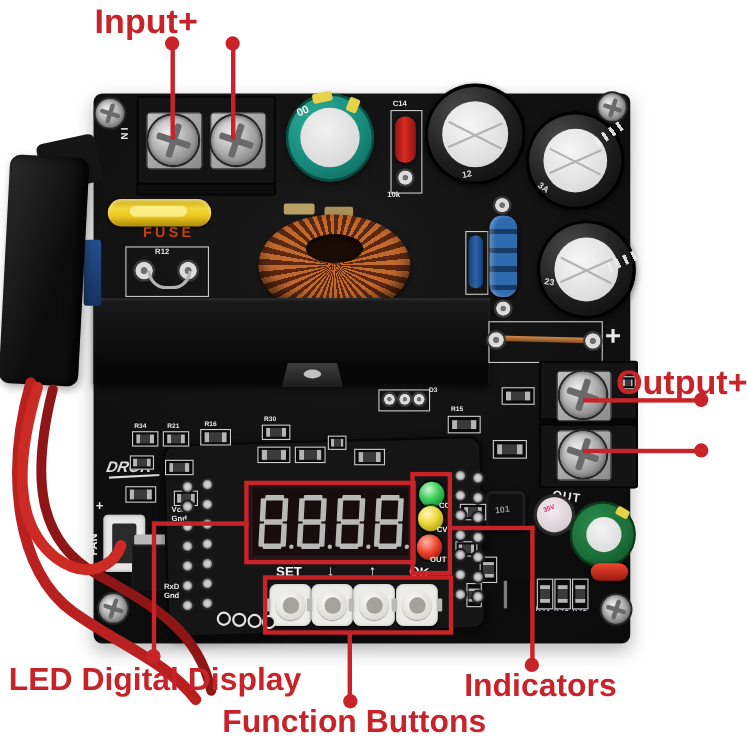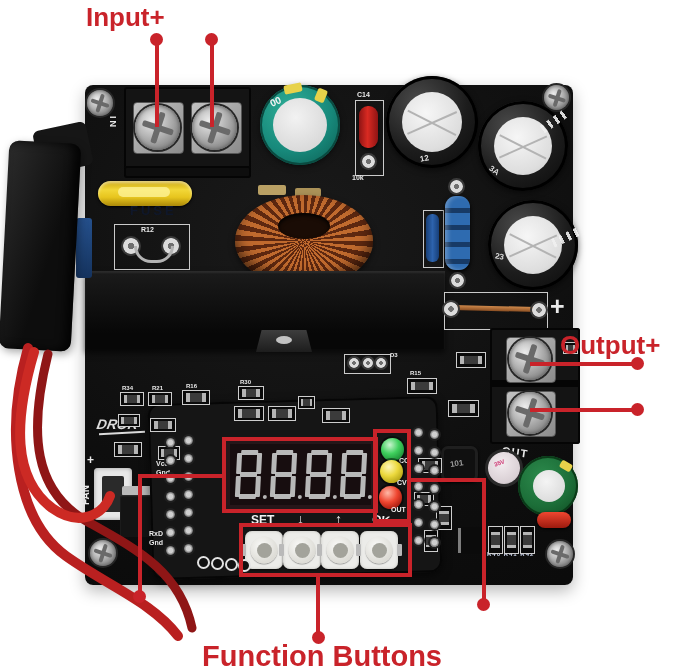--- a/index.html
+++ b/index.html
@@ -1,20 +1,20 @@
 <!DOCTYPE html>
 <html><head>
 <meta charset="utf-8">
 <style>
   :root{ --red:#c9232a; }
   html,body{margin:0;padding:0;background:#fff;}
   #stage{position:relative;width:679px;height:669px;background:#ffffff;overflow:hidden;
          font-family:"Liberation Sans",sans-serif;}
   
-  .ann{position:absolute;color:var(--red);font-weight:700;font-size:26px;white-space:nowrap;}
+  .ann{position:absolute;color:var(--red);font-weight:700;font-size:31px;white-space:nowrap;}
   .ann.big{font-size:29px;}
   .aline{position:absolute;background:var(--red);}
   .adot{position:absolute;width:13px;height:13px;border-radius:50%;background:var(--red);}
   .arect{position:absolute;border:4px solid var(--red);box-sizing:border-box;}
   
   #board{position:absolute;left:85px;top:85px;width:488px;height:500px;border-radius:8px;
     background:radial-gradient(120% 100% at 45% 30%, #1a1a1a 0%, #0e0e0e 55%, #090909 100%);
     box-shadow:0 6px 16px rgba(0,0,0,.28);}
   .screw{position:absolute;border-radius:50%;
     background:radial-gradient(circle at 38% 35%, #ececec, #a2a2a2 55%, #707070 95%);
@@ -88,21 +88,21 @@
   <div class="tblock" style="left:124px;top:166px;width:127px;height:12px;background:#0e0e0e;"></div>
   <div class="plate" style="left:133px;top:102px;width:49px;height:50px;"></div>
   <div class="plate" style="left:191px;top:102px;width:49px;height:50px;"></div>
   <div class="screw" style="left:135px;top:105px;width:45px;height:45px;"></div>
   <div class="screw" style="left:192px;top:105px;width:45px;height:45px;"></div>
   <div class="silk" style="left:108px;top:116px;font-size:9px;writing-mode:vertical-rl;letter-spacing:2px;">IN</div>
 
   <div style="position:absolute;left:98px;top:181px;width:94px;height:25px;border-radius:13px;
        background:linear-gradient(180deg,#caa50e,#f2d738 35%,#e7c51e 65%,#ab8808);box-shadow:inset 0 2px 3px rgba(255,255,255,.5),0 1px 3px #000;"></div>
   <div style="position:absolute;left:118px;top:187px;width:52px;height:10px;border-radius:6px;background:rgba(255,245,160,.75);"></div>
-  <div class="silk" style="left:130px;top:203px;font-size:13px;letter-spacing:3px;color:#0f172a;">FUSE</div>
+  <div class="silk" style="left:130px;top:203px;font-size:13px;letter-spacing:3px;color:#c2410c;">FUSE</div>
 
   <div class="silkbox" style="left:114px;top:224px;width:74px;height:44px;"></div>
   <div class="eyelet" style="left:123px;top:238px;width:16px;height:16px;"></div>
   <div class="eyelet" style="left:163px;top:238px;width:16px;height:16px;"></div>
   <div style="position:absolute;left:134px;top:246px;width:34px;height:14px;border:3px solid #b3b3b3;border-top:none;border-radius:0 0 17px 17px;"></div>
   <div class="silk" style="left:141px;top:226px;font-size:7px;">R12</div>
 
   <div style="position:absolute;left:258px;top:185px;width:28px;height:10px;background:#b9a064;border-radius:2px;"></div>
   <div style="position:absolute;left:295px;top:188px;width:26px;height:9px;background:#ab9258;border-radius:2px;"></div>
   <div style="position:absolute;left:235px;top:195px;width:138px;height:92px;border-radius:50%;
@@ -365,19 +365,21 @@
     <div class="aline" style="left:530px;top:362px;width:108px;height:3.5px;"></div>
     <div class="adot" style="left:631px;top:357px;"></div>
     <div class="aline" style="left:530px;top:408px;width:108px;height:3.5px;"></div>
     <div class="adot" style="left:631px;top:403px;"></div>
     <div class="arect" style="left:222px;top:437px;width:156px;height:76px;"></div>
     <div class="arect" style="left:373px;top:429px;width:38px;height:94px;"></div>
     <div class="arect" style="left:239px;top:523px;width:173px;height:54px;"></div>
     <div class="aline" style="left:140px;top:474px;width:86px;height:3.5px;"></div>
     <div class="aline" style="left:138px;top:474px;width:3.5px;height:122px;"></div>
     <div class="adot" style="left:133px;top:590px;"></div>
+    <div class="ann big" style="left:8px;top:602px;">LED Digital Display</div>
     <div class="aline" style="left:316px;top:575px;width:3.5px;height:62px;"></div>
     <div class="adot" style="left:312px;top:631px;"></div>
     <div class="ann big" style="left:202px;top:640px;">Function Buttons</div>
     <div class="aline" style="left:408px;top:478px;width:78px;height:3.5px;"></div>
     <div class="aline" style="left:482px;top:478px;width:3.5px;height:126px;"></div>
     <div class="adot" style="left:477px;top:598px;"></div>
+    <div class="ann big" style="left:422px;top:608px;">Indicators</div>
   </div>
 
 </body></html>

